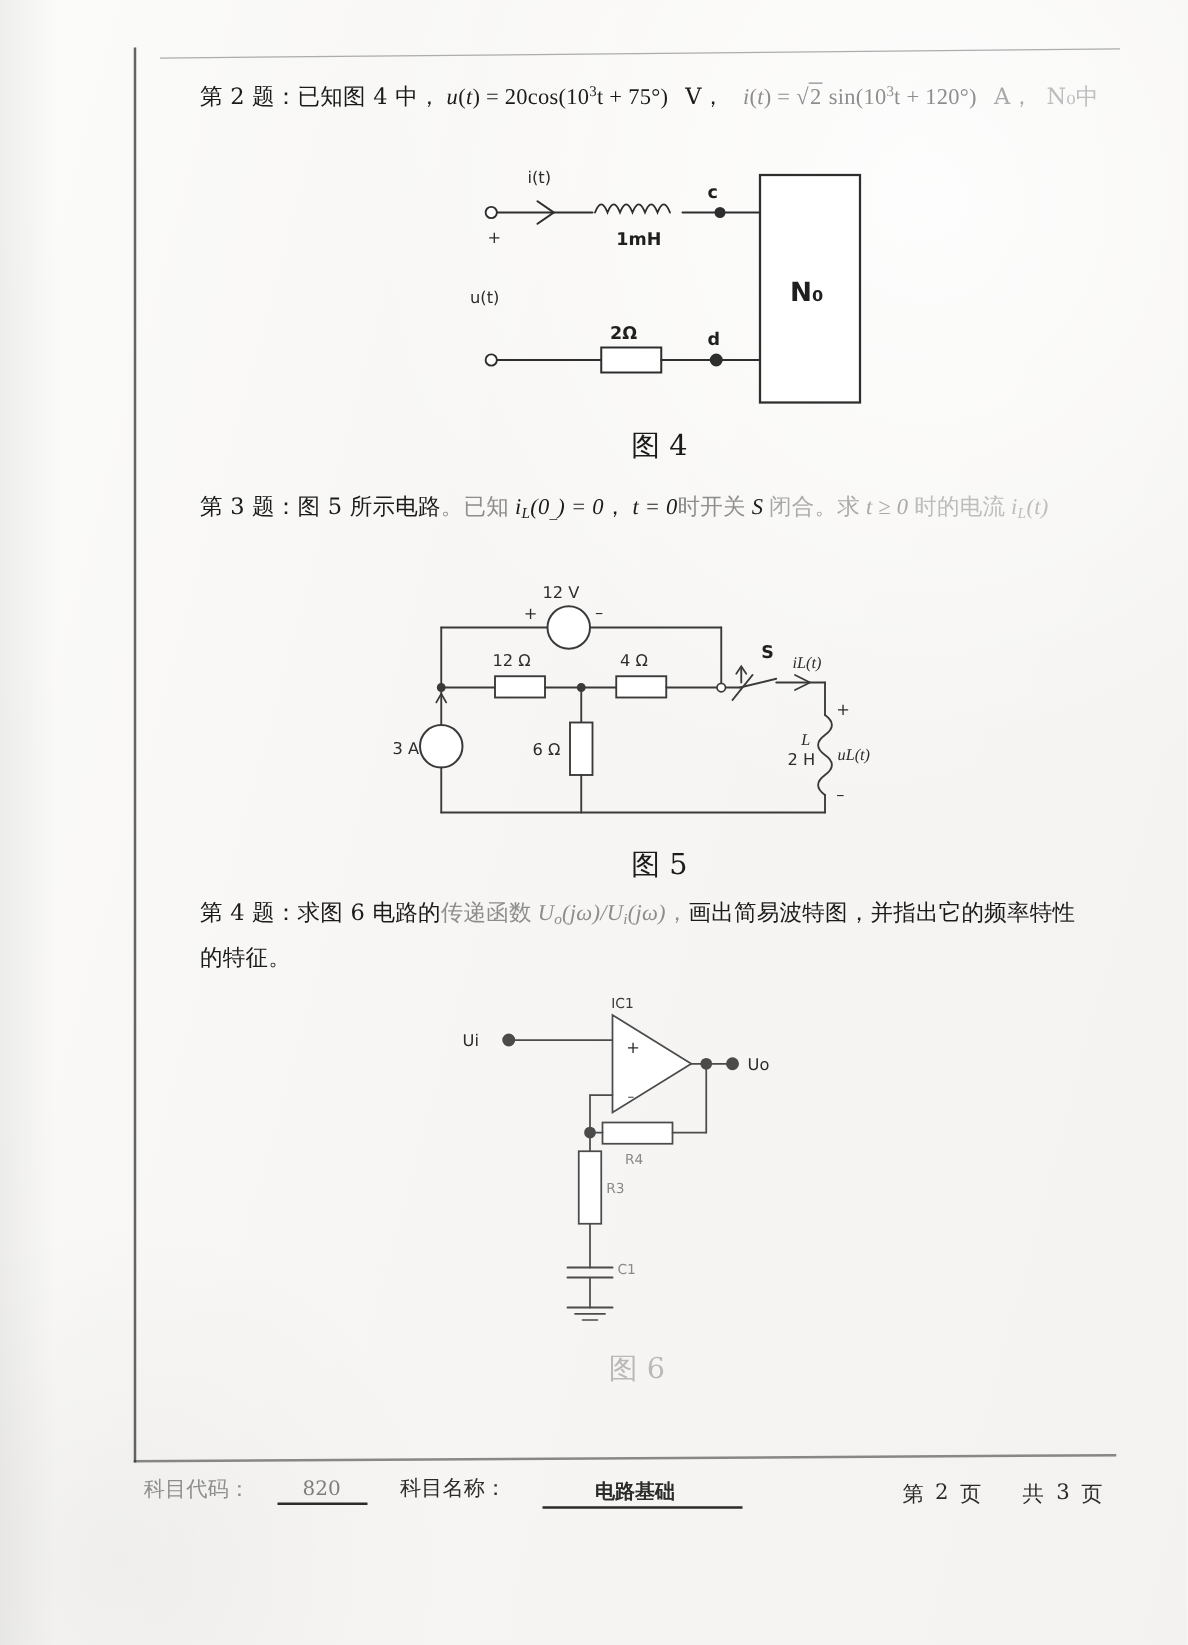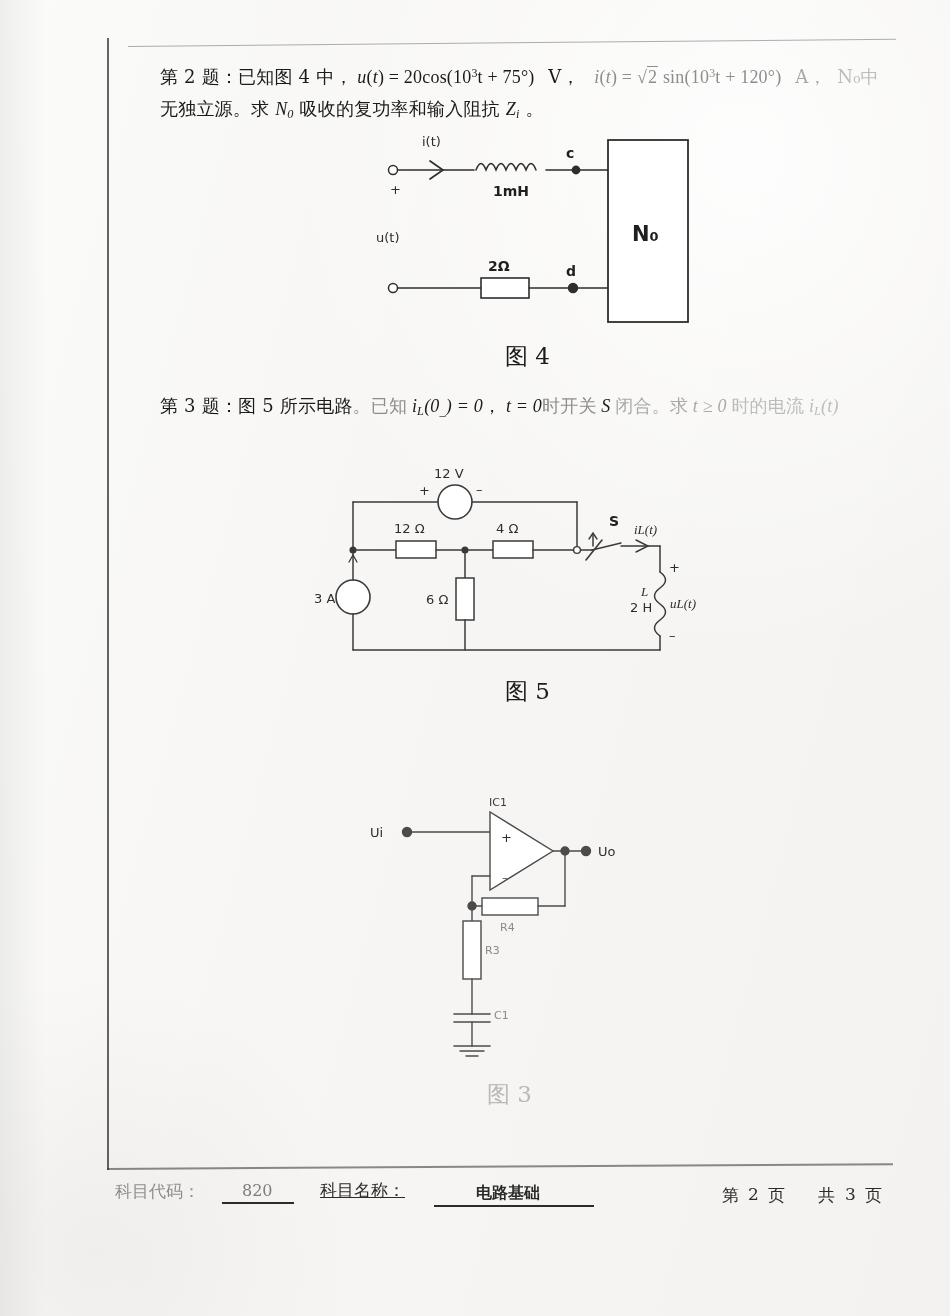--- a/index.html
+++ b/index.html
@@ -69,24 +69,20 @@
       <span class="mth">
         u<span class="up">(</span>t<span class="up">) = 20cos(10</span><sup>3</sup><span class="up">t</span><span class="up"> + 75°)</span>
       </span>
       <span class="cn" style="margin-left:9px;">V，</span>
       <span class="mth fade1" style="margin-left:10px;">
         i<span class="up">(</span>t<span class="up">) = </span><span class="sqrt up">√<span class="ovl">2</span></span><span class="up"> sin(10</span><sup>3</sup><span class="up">t + 120°)</span>
       </span>
       <span class="cn fade2" style="margin-left:9px;">A，</span>
       <span class="cn fade3" style="margin-left:6px;">N₀中</span>
     </div>
-    <div>
-      <span class="cn">无独立源。求&nbsp;<span class="mth">N<sub>0</sub></span>&nbsp;吸收的复功率和输入阻抗&nbsp;<span class="mth">Z<sub>i</sub></span>&nbsp;。</span>
-      
-    </div>
   </div>
 
   <div class="fig" style="left:350px;top:128px;margin-left:20px;">
     <svg width="330" height="215" viewBox="0 0 330 215">
       <g stroke="#2e2e2e" stroke-width="1.6" fill="none" stroke-linecap="round">
 
         <circle cx="23" cy="42" r="4.5" stroke-width="1.5" fill="#fff"></circle>
         <path d="M28 42 H104"></path>
 
         <path d="M60 33 L73 42 L60 51" stroke-width="1.7"></path>
@@ -178,20 +174,30 @@
       <text class="lbl-i" x="304" y="72">iL(t)</text>
       <text class="lbl-i" x="311" y="134">L</text>
       <text class="lbl" x="300" y="150">2 H</text>
       <text class="lbl-i" x="340" y="146">uL(t)</text>
       <text class="lbl" x="339" y="110">+</text>
       <text class="lbl" x="339" y="178">–</text>
     </svg>
   </div>
   <div class="cap" style="left:505px;top:676px;">图 5</div>
 
+  <div class="q" style="top:715px;">
+    <div>
+      <span class="cn">第 4 题：求图 6 电路的</span><span class="cn fade1">传递函数</span><span class="mth fade1">&nbsp;U<sub>o</sub>(jω)/U<sub>i</sub>(jω)</span><span class="cn fade1">，</span><span class="cn">画出简易波特图，并指出它的频率特性</span>
+      
+    </div>
+    <div>
+      <span class="cn">的特征。</span>
+      
+    </div>
+  </div>
 
   <div class="fig" style="left:390px;top:808px;">
     <svg width="260" height="255" viewBox="0 0 260 255">
       <g stroke="#4b4b4b" stroke-width="1.4" fill="none" stroke-linecap="round">
 
         <circle cx="17" cy="24" r="4.5" fill="#4b4b4b"></circle>
         <path d="M21 24 H100"></path>
 
         <path d="M100 4 L100 82 L163 43 Z" stroke-width="1.4" fill="#fff"></path>
 
@@ -223,28 +229,28 @@
       <text class="lbl" x="-20" y="29">Ui</text>
       <text class="lbl" x="208" y="48">Uo</text>
       <text class="lbl-s" x="99" y="-2">IC1</text>
       <text class="lbl" x="111" y="34">+</text>
       <text class="lbl-s" x="112" y="73">–</text>
       <text class="lbl-s lbl-f" x="110" y="123">R4</text>
       <text class="lbl-s lbl-f" x="95" y="146">R3</text>
       <text class="lbl-s lbl-f" x="104" y="211">C1</text>
     </svg>
   </div>
-  <div class="cap" style="left:487px;top:1079px;color:#b9b9b9;">图 3</div>
+  <div class="cap" style="left:487px;top:1079px;color:#b9b9b9;">图 6</div>
 
   <div class="footer">
     <span class="f-item" style="left:115px;top:2px;color:#8e8e8e;">科目代码：</span>
     <span class="f-val" style="left:242px;top:3px;color:#7d7d7d;">820</span>
     <span class="f-blank" style="left:222px;top:24px;width:72px;"></span>
 
-    <span class="f-item" style="left:320px;top:1px;text-decoration:underline;">科目名称：</span>
+    <span class="f-item" style="left:320px;top:1px;">科目名称：</span>
     <span class="f-val" style="left:460px;top:5px;font-weight:bold;padding-left:16px;">电路基础</span>
     <span class="f-blank" style="left:434px;top:27px;width:160px;"></span>
 
     <span class="f-item" style="left:722px;top:6px;">第</span>
     <span class="f-item" style="left:748px;top:6px;">2</span>
     <span class="f-item" style="left:768px;top:6px;">页</span>
     <span class="f-item" style="left:818px;top:6px;">共</span>
     <span class="f-item" style="left:845px;top:6px;">3</span>
     <span class="f-item" style="left:865px;top:6px;">页</span>
   </div>

